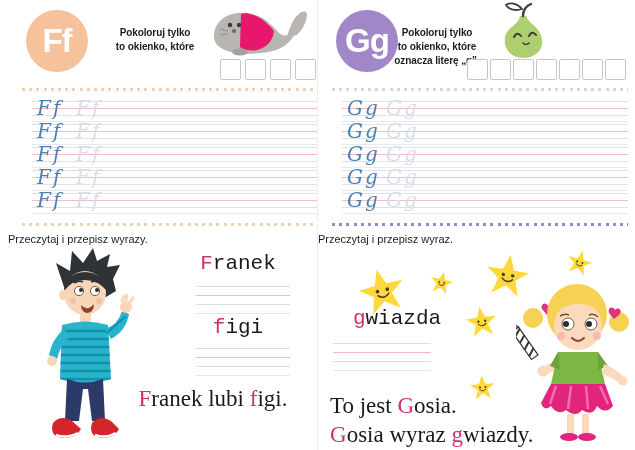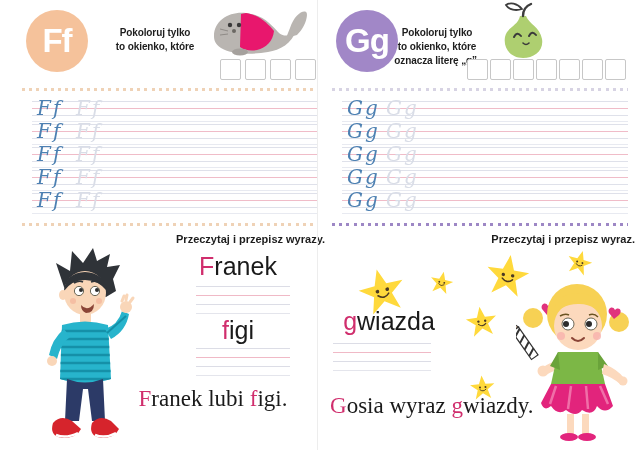--- a/index.html
+++ b/index.html
@@ -57,46 +57,46 @@
       linear-gradient(#f0bcc8,#f0bcc8) 0 9px/100% 1px no-repeat,
       linear-gradient(#dfe1ea,#dfe1ea) 0 16px/100% 1px no-repeat,
       linear-gradient(#e8eaf1,#e8eaf1) 0 22px/100% 1px no-repeat;
   }
   .pl{position:absolute;top:-3px;font-family:"DejaVu Serif",serif;font-style:italic;
     font-size:20px;letter-spacing:2px;}
   .pl.blue{left:5px;color:#4d80b2;}
   .pl.trace{left:44px;color:#d9dde7;}
 
   
-  .mini-head{position:absolute;top:233px;left:0;width:100%;text-align:right;
-    font-size:11px;font-weight:bold;color:#1d1d1d;}
+  .mini-head{position:absolute;top:233px;left:0;width:100%;text-align:left;
+    font-size:11px;font-weight:normal;color:#1d1d1d;}
 
   
   .wlines{position:absolute;}
   .wlines i{display:block;height:1px;margin-bottom:8px;}
   .wlines .lg{background:#dcdde6;}
   .wlines .lp{background:#f0b9c6;}
   .wlines .lg2{background:#e4e5ec;}
 
-  .word{position:absolute;font-family:Liberation Sans, sans-serif;font-size:25px;color:#1a1a1a;text-align:center;}
+  .word{position:absolute;font-family:Liberation Mono, monospace;font-size:21px;color:#1a1a1a;text-align:center;}
   .mag{color:#d02e6d;}
 
   .sentences{position:absolute;font-family:"Liberation Serif",serif;font-size:23px;
     line-height:1.28;color:#1a1a1a;}
   #page-left .sentences{left:100px;width:210px;top:384px;text-align:center;}
   #page-right .sentences{left:12px;width:240px;top:391px;text-align:left;}
 
   
   #word-franek{left:150px;top:252px;width:160px;}
   #lines-franek{left:188px;top:286px;width:94px;}
   #word-figi{left:150px;top:316px;width:160px;}
   #lines-figi{left:188px;top:348px;width:94px;}
 
   
-  #word-gwiazda{left:12px;top:307px;width:118px;}
+  #word-gwiazda{left:20px;top:307px;width:118px;}
   #lines-gwiazda{left:15px;top:343px;width:98px;}
 
   #boy{position:absolute;left:28px;top:247px;width:100px;height:198px;}
   #girl{position:absolute;left:198px;top:276px;width:118px;height:172px;}
 
   .star{position:absolute;}
   #star-a{left:41px;top:268px;width:46px;height:46px;transform:rotate(-14deg);}
   #star-b{left:112px;top:271px;width:23px;height:23px;transform:rotate(12deg);}
   #star-c{left:168px;top:254px;width:43px;height:43px;transform:rotate(9deg);}
   #star-d{left:249px;top:250px;width:25px;height:25px;transform:rotate(16deg);}
@@ -352,15 +352,16 @@
     <circle cx="107" cy="105" r="4.5" fill="#fcd9bd"></circle>
     <path d="M35,108 L89,108 L97,130 Q89,139 81,130 Q77,141 66,134 Q60,142 50,134 Q42,140 35,130 Q28,136 25,127 Z" fill="#e2247c"></path>
     <path d="M40,110 L34,128 M55,110 L52,133 M70,110 L72,133 M84,110 L92,128" stroke="#f06fa8" stroke-width="2.5" fill="none"></path>
     <rect x="51" y="138" width="7" height="20" fill="#fcd9bd"></rect>
     <rect x="66" y="138" width="7" height="20" fill="#fcd9bd"></rect>
     <ellipse cx="53" cy="161" rx="9" ry="4" fill="#e2247c"></ellipse>
     <ellipse cx="71" cy="161" rx="9" ry="4" fill="#e2247c"></ellipse>
   </svg>
 
   <div class="sentences">
+    <div><span>To jest </span><span class="mag">G</span><span>osia.</span></div>
     <div><span class="mag">G</span><span>osia wyraz </span><span class="mag">g</span><span>wiazdy.</span></div>
   </div>
 </div>
 
 </body></html>

